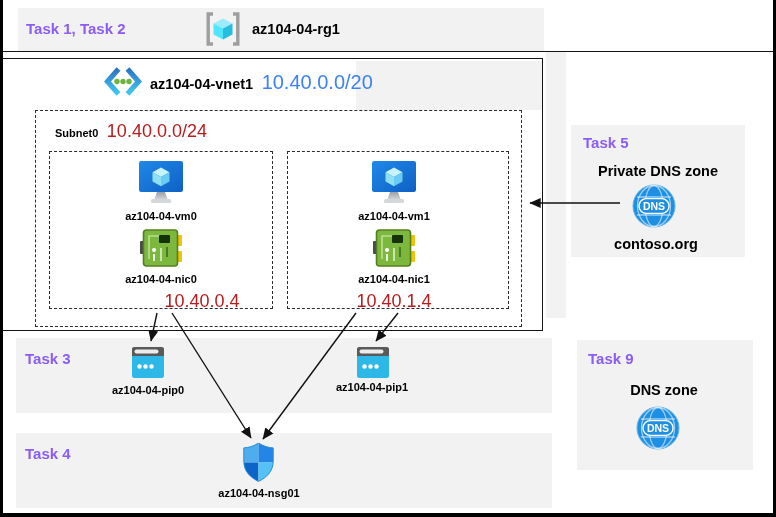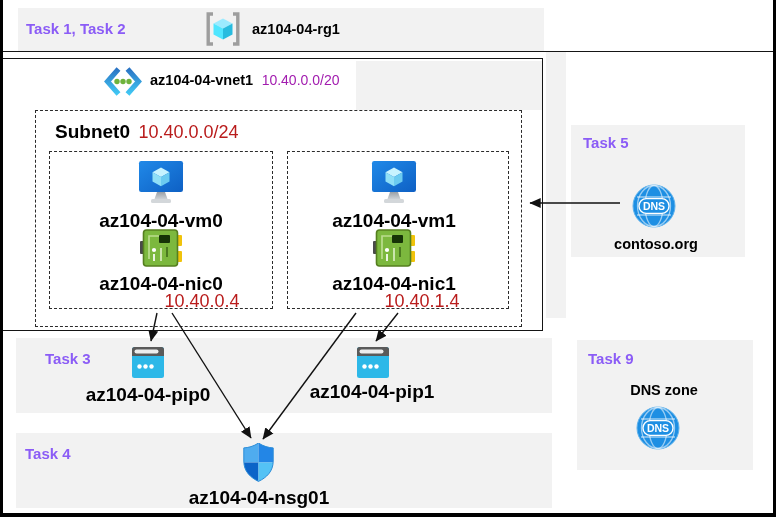--- a/index.html
+++ b/index.html
@@ -4,22 +4,22 @@
 <style>
   html,body{margin:0;padding:0;background:#fff;}
   #canvas{
     position:relative;width:776px;height:517px;background:#fff;overflow:hidden;
     font-family:"Liberation Sans","DejaVu Sans",sans-serif;color:#000;
   }
   .abs{position:absolute;}
   .band{background:#F2F2F2;}
   .task-label{font-weight:bold;color:#8b5cf6;font-size:15px;white-space:nowrap;}
   .res-name{font-weight:bold;font-size:14.5px;white-space:nowrap;}
-  .name13{font-weight:bold;font-size:19px;white-space:nowrap;text-align:right;}
-  .cidr14{font-size:14px;color:#a21caf;font-weight:normal;}
+  .name13{font-weight:bold;font-size:11px;white-space:nowrap;text-align:right;}
+  .cidr14{font-size:20px;color:#3b82f6;font-weight:normal;}
   .cidr13{font-size:18px;color:#b91c1c;font-weight:normal;}
   .ctr{transform:translateX(-50%);}
   .dashed{border:1.5px dashed #2b2b2b;}
   .solidbox{border:1.6px solid #151515;}
   .hline{border-top:1.6px solid #151515;}
   .nowrap{white-space:nowrap;}
   svg{display:block;}
   .frame{
     left:0;top:0;right:0;bottom:0;box-sizing:border-box;pointer-events:none;z-index:50;
     border-left:3px solid #000;border-right:3px solid #000;border-bottom:4px solid #000;
@@ -140,41 +140,42 @@
       <rect x="3.5" y="2" width="34" height="36" rx="3" fill="#7CB83E" stroke="#557F1F" stroke-width="1.6"></rect>
       <path d="M9 31 V8 H23" fill="none" stroke="#BBDC8E" stroke-width="1.7"></path>
       <rect x="19" y="7" width="11" height="8" rx="1" fill="#163307"></rect>
       <circle cx="14" cy="22" r="2.1" fill="#FFFFFF"></circle>
       <path d="M14 26 V33" stroke="#FFFFFF" stroke-width="1.7"></path>
       <path d="M21 20 V33" stroke="#DFF0C8" stroke-width="1.6"></path>
       <path d="M27 19 V29" stroke="#3F6B1A" stroke-width="1.6"></path>
     </svg>
   </div>
   <div class="abs name13 ctr z3" style="left:394px;top:273px;">az104-04-nic1</div>
-  <div class="abs cidr13 ctr z3" style="left:394px;top:291px;margin-left:28px;">10.40.1.4</div>
+  <div class="abs cidr13 ctr z3" style="left:394px;top:291px;">10.40.1.4</div>
 
   <div class="abs band z1" style="left:571px;top:125px;width:174px;height:132px;"></div>
   <div class="abs task-label z3" style="left:583px;top:134px;">Task 5</div>
+  <div class="abs res-name ctr z3" style="left:658px;top:163px;">Private DNS zone</div>
   <div class="abs z3" style="left:632px;top:184px;">
     <svg width="44" height="44" viewBox="0 0 44 44">
       <circle cx="22" cy="22" r="21" fill="#1E8FE3" stroke="#5FB2EC" stroke-width="1"></circle>
       <g stroke="rgba(255,255,255,0.55)" stroke-width="1.3" fill="none">
         <ellipse cx="22" cy="22" rx="9" ry="20.5"></ellipse>
         <ellipse cx="22" cy="22" rx="16.5" ry="20.5"></ellipse>
         <line x1="5" y1="13" x2="39" y2="13"></line>
         <line x1="5" y1="31" x2="39" y2="31"></line>
       </g>
       <rect x="7" y="14.6" width="30" height="14.8" rx="7.2" fill="#1E8FE3" stroke="#FFFFFF" stroke-width="1.4"></rect>
       <text x="22" y="25.8" text-anchor="middle" font-size="10.5" font-weight="bold" fill="#FFFFFF" font-family="Liberation Sans, sans-serif">DNS</text>
     </svg>
   </div>
   <div class="abs res-name ctr z3" style="left:656px;top:236px;">contoso.org</div>
 
   <div class="abs band z1" style="left:16px;top:338px;width:536px;height:75px;"></div>
-  <div class="abs task-label z3" style="left:25px;top:350px;margin-left:20px;">Task 3</div>
+  <div class="abs task-label z3" style="left:25px;top:350px;">Task 3</div>
 
   <div class="abs z3" style="left:132px;top:347px;">
     <svg width="32" height="31" viewBox="0 0 32 31">
       <rect x="0" y="0" width="32" height="31" rx="2.5" fill="#2DB8E8"></rect>
       <path d="M0 9 V2.5 A2.5 2.5 0 0 1 2.5 0 H29.5 A2.5 2.5 0 0 1 32 2.5 V9 Z" fill="#5A5A5A"></path>
       <rect x="2.5" y="2.5" width="24" height="4" rx="2" fill="#EDEDED"></rect>
       <circle cx="7.5" cy="19.5" r="2.2" fill="#FFFFFF"></circle>
       <circle cx="13.5" cy="19.5" r="2.2" fill="#FFFFFF"></circle>
       <circle cx="19.5" cy="19.5" r="2.2" fill="#FFFFFF"></circle>
     </svg>

